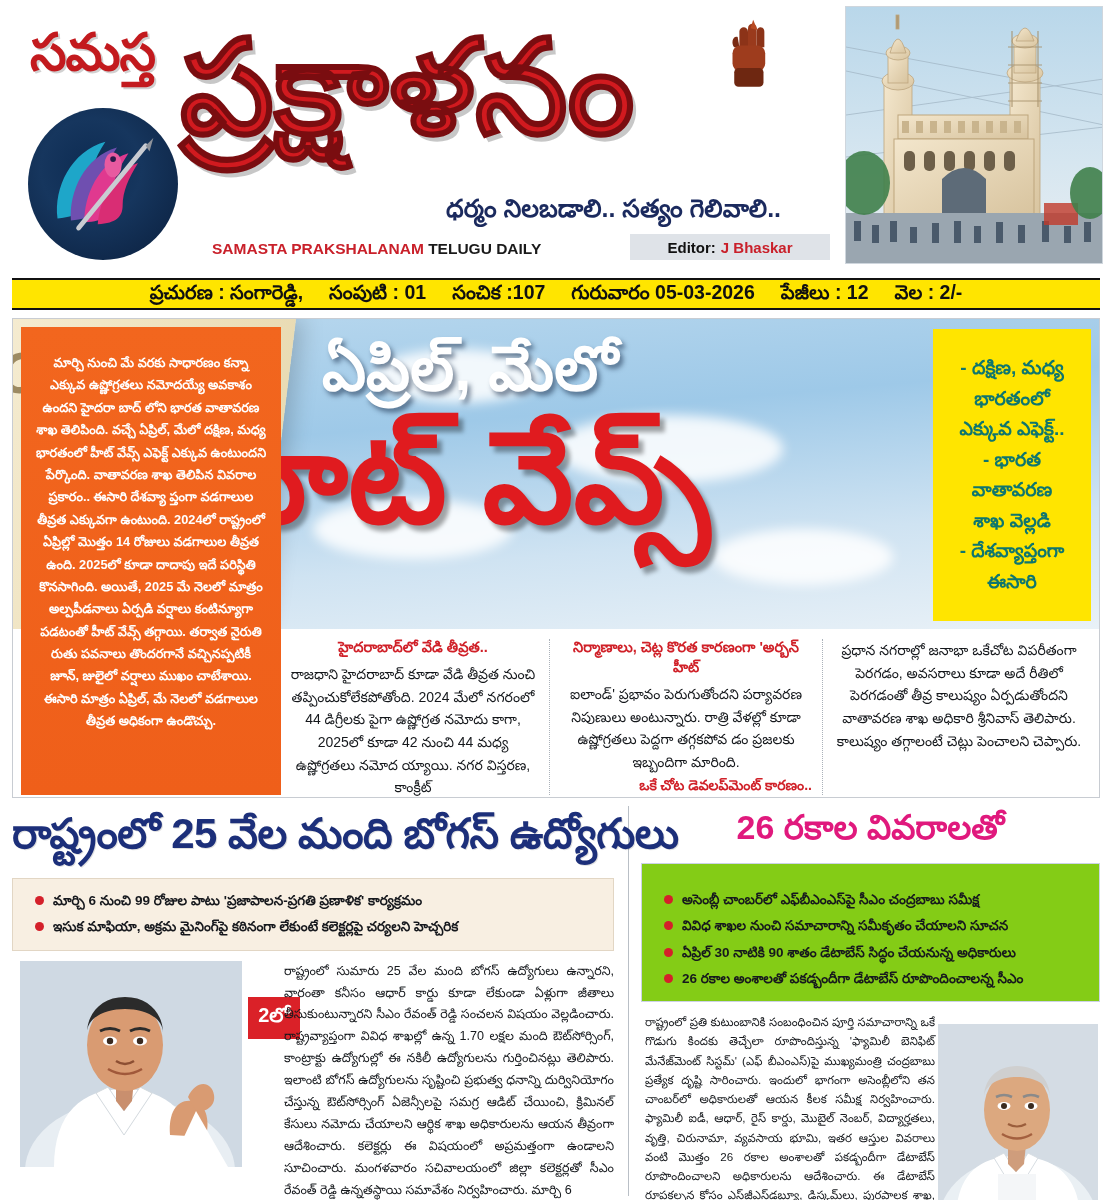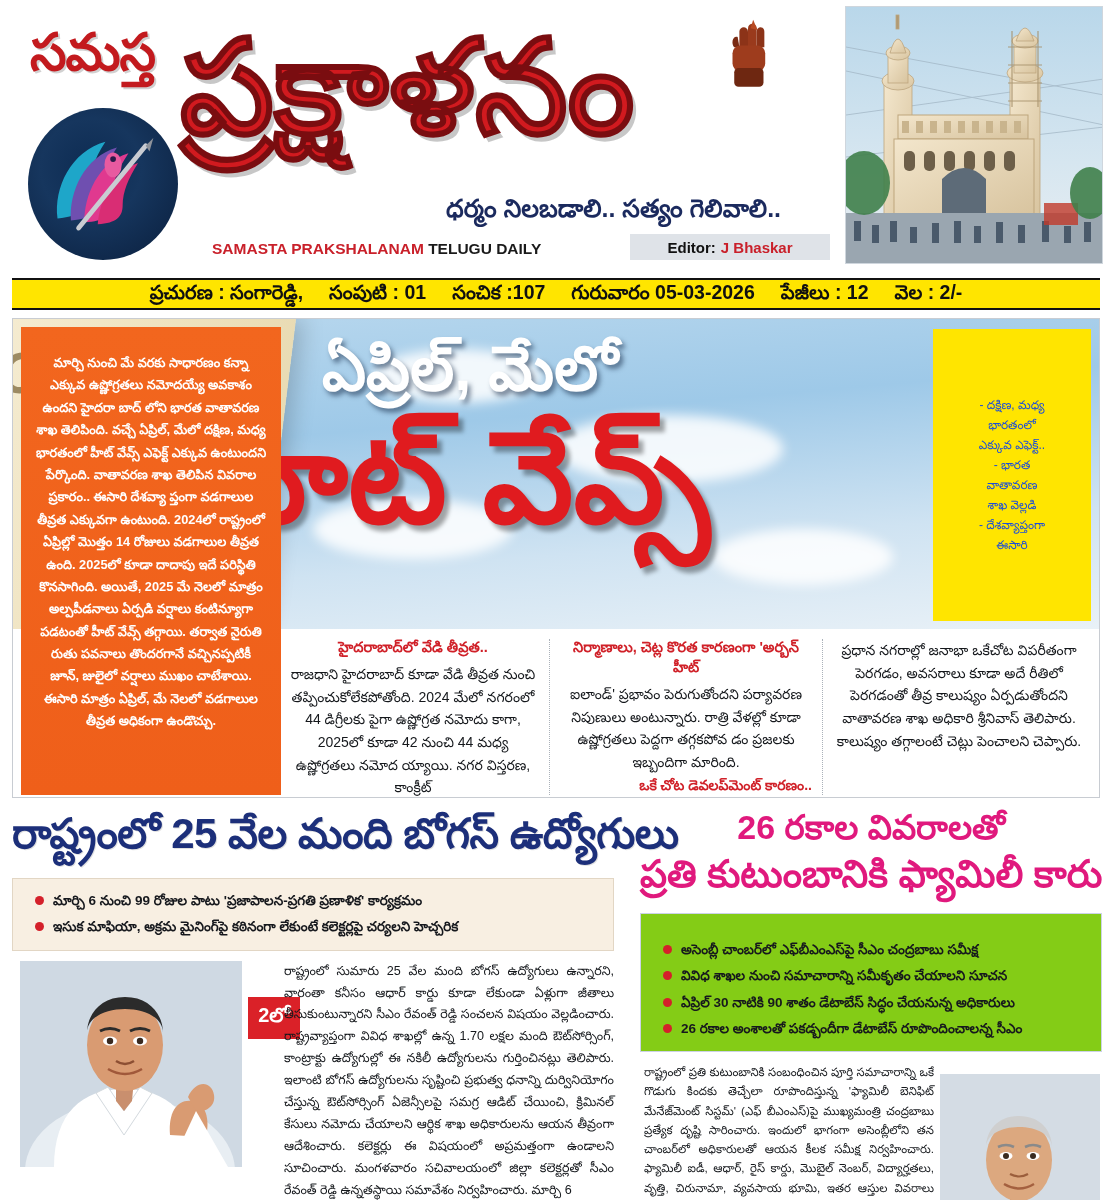--- a/index.html
+++ b/index.html
@@ -115,21 +115,21 @@
     text-shadow: 5px 6px 4px rgba(0,0,0,.35);
     white-space:nowrap;
   }
 
   .yellowbox {
     position:absolute; right:10px; top:10px; width:158px; height:292px;
     background:#ffe500; padding:14px 8px;
     display:flex; flex-direction:column; align-items:center; justify-content:center;
     gap:2px;
   }
-  .yellowbox div { font-size:12px; font-weight:normal; color:#1d4ed8; text-align:center; line-height:1.5; }
+  .yellowbox div { font-size:19px; font-weight:bold; color:#0f766e; text-align:center; line-height:1.5; }
 
   .lead-cols {
     position:absolute; left:0; top:312px; width:1088px; height:168px;
     display:flex; padding:8px 6px 4px 6px; gap:0;
   }
   .lcol { flex:1; padding:0 10px; position:relative; }
   .lcol + .lcol { border-left:1px dotted #aab1b9; }
   .lcol .subhead {
     font-size:14.5px; font-weight:bold; color:#d02028; text-align:center; margin-bottom:4px;
   }
@@ -442,21 +442,20 @@
         </div>
         <div class="badge-2lo">2లో</div>
         <div class="txt-l">రాష్ట్రంలో సుమారు 25 వేల మంది బోగస్ ఉద్యోగులు ఉన్నారని, వారంతా కనీసం ఆధార్ కార్డు కూడా లేకుండా ఏళ్లుగా జీతాలు తీసుకుంటున్నారని సీఎం రేవంత్ రెడ్డి సంచలన విషయం వెల్లడించారు. రాష్ట్రవ్యాప్తంగా వివిధ శాఖల్లో ఉన్న 1.70 లక్షల మంది ఔట్‌సోర్సింగ్, కాంట్రాక్టు ఉద్యోగుల్లో ఈ నకిలీ ఉద్యోగులను గుర్తించినట్లు తెలిపారు. ఇలాంటి బోగస్ ఉద్యోగులను సృష్టించి ప్రభుత్వ ధనాన్ని దుర్వినియోగం చేస్తున్న ఔట్‌సోర్సింగ్ ఏజెన్సీలపై సమగ్ర ఆడిట్ చేయించి, క్రిమినల్ కేసులు నమోదు చేయాలని ఆర్థిక శాఖ అధికారులను ఆయన తీవ్రంగా ఆదేశించారు. కలెక్టర్లు ఈ విషయంలో అప్రమత్తంగా ఉండాలని సూచించారు. మంగళవారం సచివాలయంలో జిల్లా కలెక్టర్లతో సీఎం రేవంత్ రెడ్డి ఉన్నతస్థాయి సమావేశం నిర్వహించారు. మార్చి 6</div>
       </div>
     </div>
 
     <div class="divider-v"></div>
 
     <div class="story-r">
       <div class="hl-pink-1">26 రకాల వివరాలతో</div>
-      <div class="hl-pink-2">ప్రతి కుటుంబానికి ఫ్యామిలీ కారు</div>
 
       <ul class="bullets-blue">
         <li>అసెంబ్లీ చాంబర్‌లో ఎఫ్‌బీఎంఎస్‌పై సీఎం చంద్రబాబు సమీక్ష</li>
         <li>వివిధ శాఖల నుంచి సమాచారాన్ని సమీకృతం చేయాలని సూచన</li>
         <li>ఏప్రిల్ 30 నాటికి 90 శాతం డేటాబేస్ సిద్ధం చేయనున్న అధికారులు</li>
         <li>26 రకాల అంశాలతో పకడ్బందీగా డేటాబేస్ రూపొందించాలన్న సీఎం</li>
       </ul>
 
       <div class="body-wrap-r">
         <div class="txt-r">రాష్ట్రంలో ప్రతి కుటుంబానికి సంబంధించిన పూర్తి సమాచారాన్ని ఒకే గొడుగు కిందకు తెచ్చేలా రూపొందిస్తున్న 'ఫ్యామిలీ బెనిఫిట్ మేనేజ్‌మెంట్ సిస్టమ్' (ఎఫ్ బీఎంఎస్)పై ముఖ్యమంత్రి చంద్రబాబు ప్రత్యేక దృష్టి సారించారు. ఇందులో భాగంగా అసెంబ్లీలోని తన చాంబర్‌లో అధికారులతో ఆయన కీలక సమీక్ష నిర్వహించారు. ఫ్యామిలీ ఐడీ, ఆధార్, రైస్ కార్డు, మొబైల్ నెంబర్, విద్యార్హతలు, వృత్తి, చిరునామా, వ్యవసాయ భూమి, ఇతర ఆస్తుల వివరాలు వంటి మొత్తం 26 రకాల అంశాలతో పకడ్బందీగా డేటాబేస్ రూపొందించాలని అధికారులను ఆదేశించారు. ఈ డేటాబేస్ రూపకల్పన కోసం ఎస్‌జీఎస్‌డబ్ల్యూ, డిస్కమ్‌లు, పురపాలక శాఖ, రెవెన్యూ, వాహన, హెచ్‌ఆర్‌ఎంఎస్, పంచాయతీరాజ్, మార్క్‌ఫెడ్ వంటి వివిధ ప్రభుత్వ శాఖల వద్ద ఉన్న సమాచారాన్ని</div>

